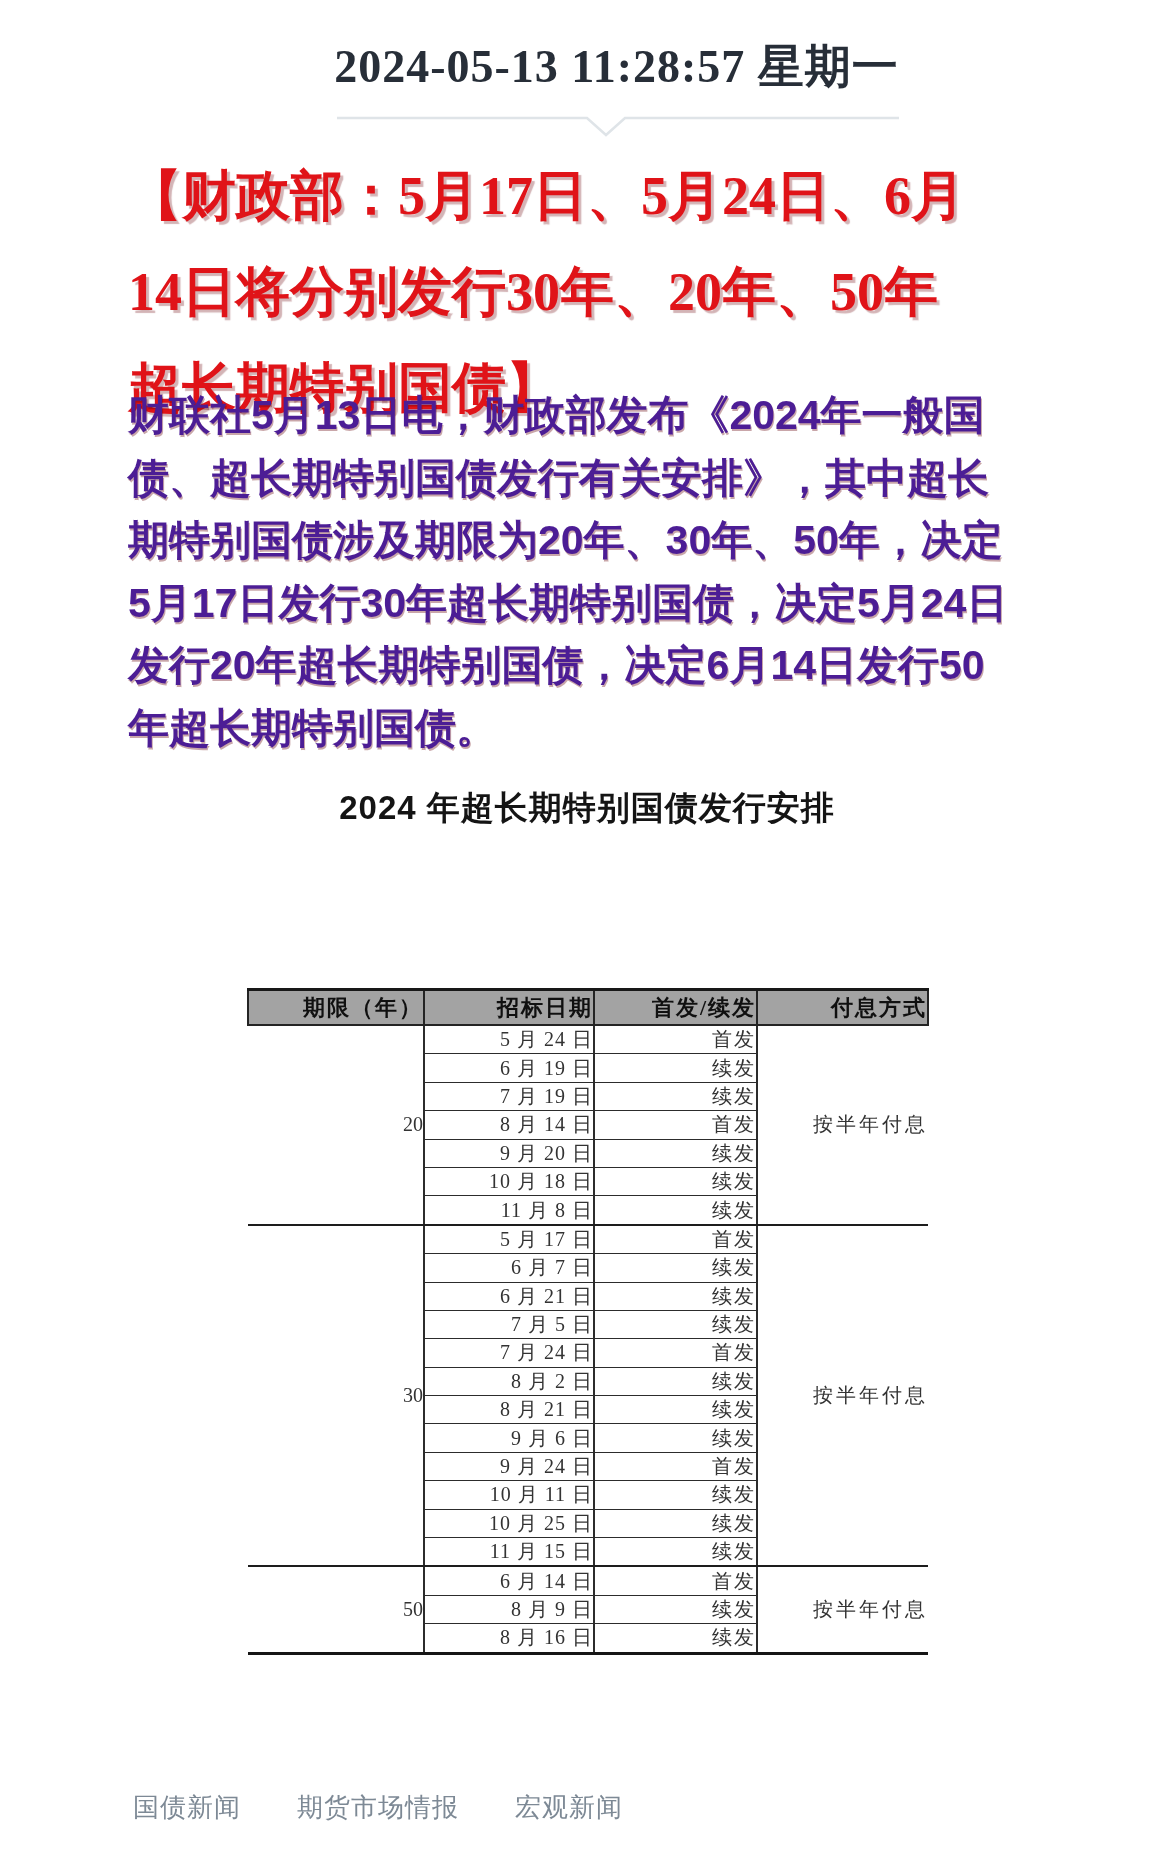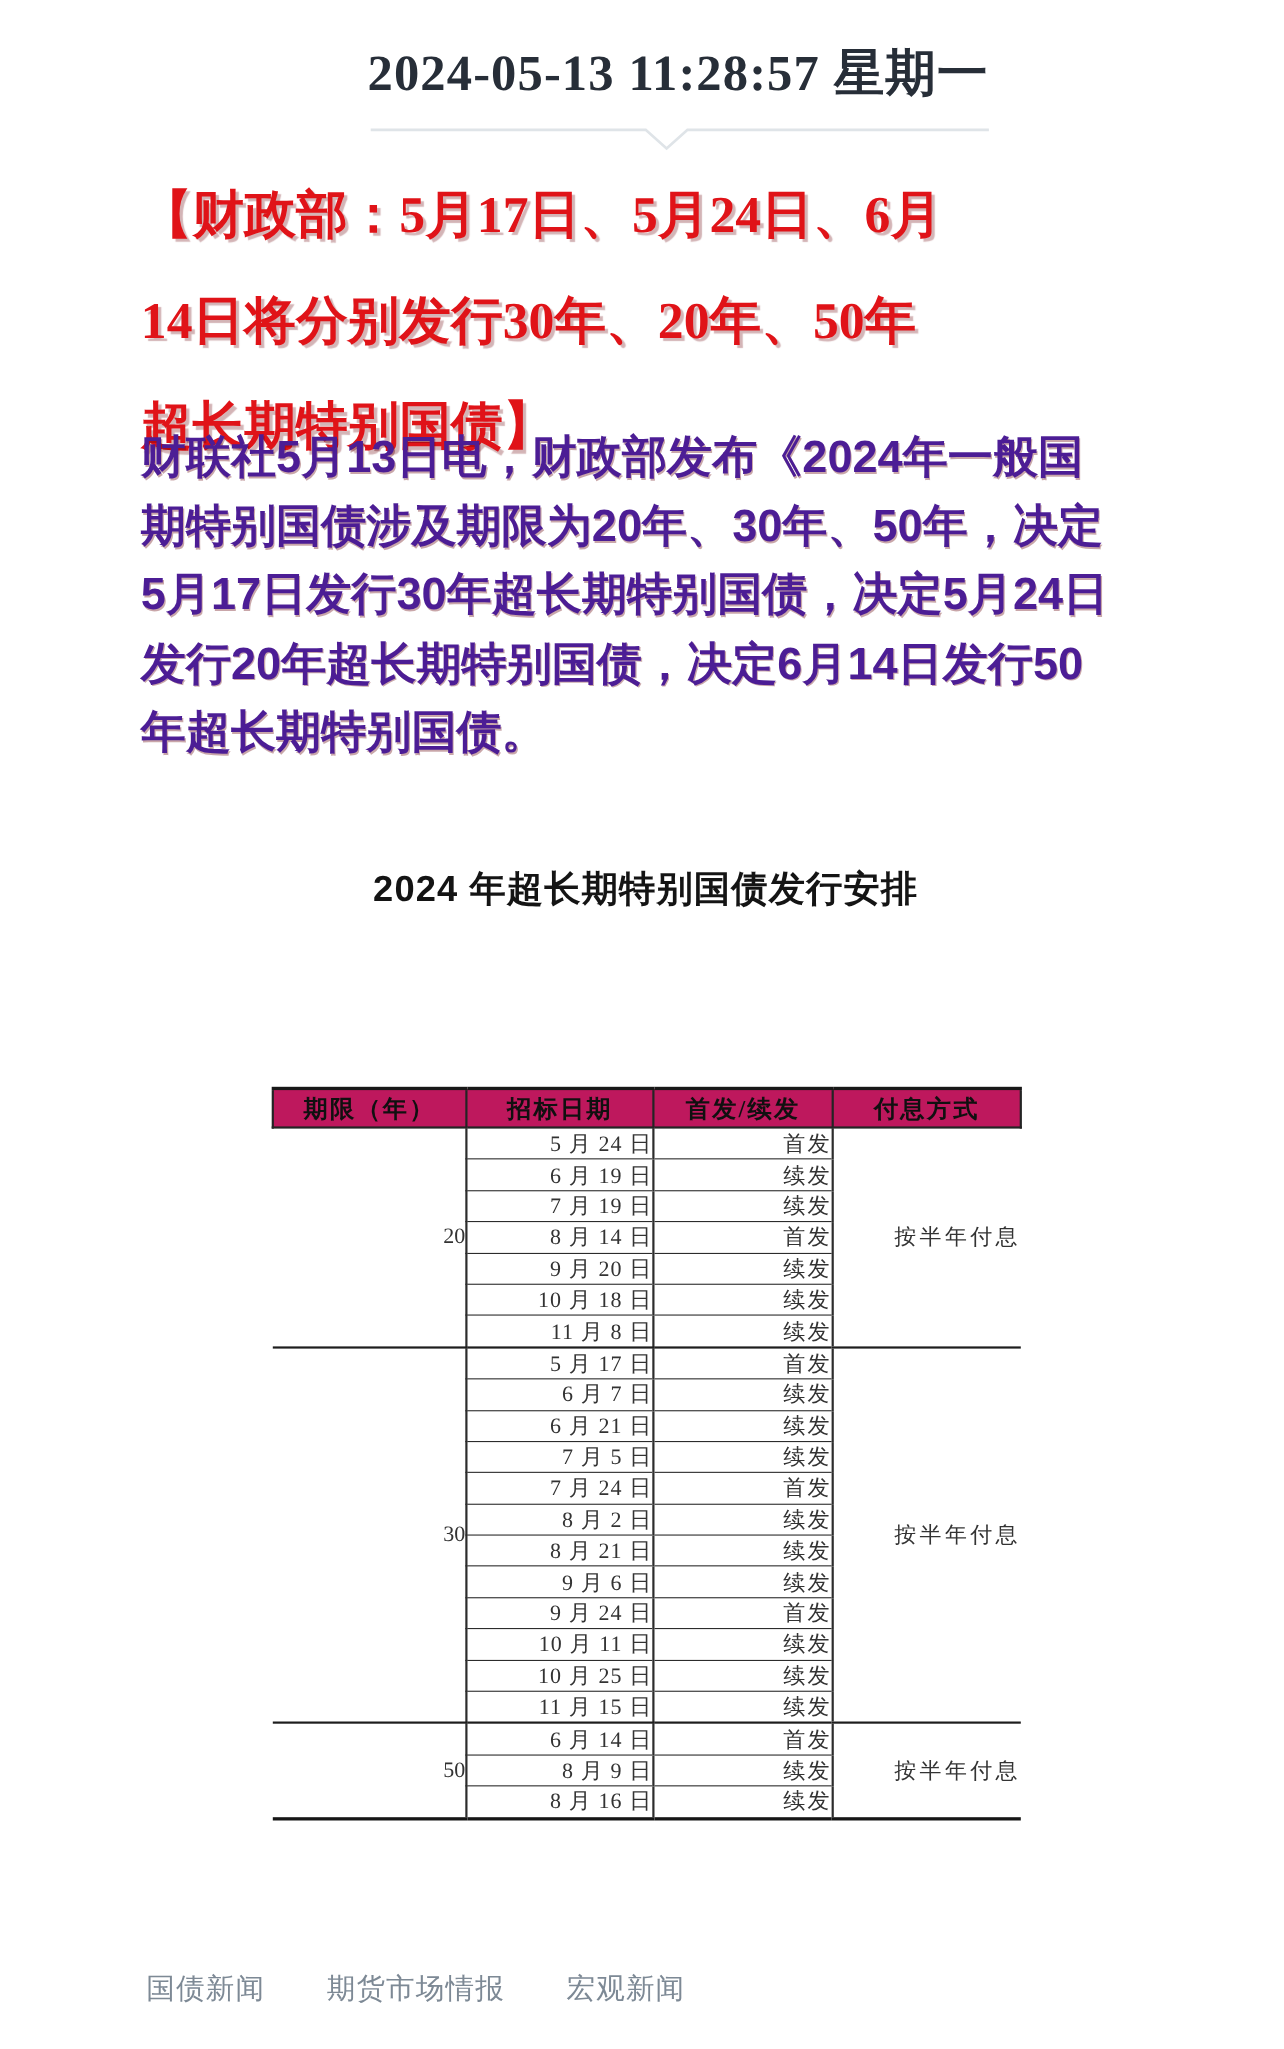--- a/index.html
+++ b/index.html
@@ -8,41 +8,41 @@
     font-family:"Liberation Serif","DejaVu Serif",serif;
     margin-left:33px;
   }
   .date-line{
     position:absolute;top:36px;left:0;width:100%;text-align:center;
     font-weight:700;font-size:46px;letter-spacing:1px;color:#272e38;
   }
   .divider{position:absolute;top:112px;left:302px;}
   .headline{
     position:absolute;top:148px;left:95px;width:995px;
-    font-weight:700;font-size:47px;line-height:96px;color:#e01318;
+    font-weight:700;font-size:54px;line-height:96px;color:#e01318;
     text-shadow:3px 3px 1px rgba(110,8,12,0.30);
   }
   .body-text{
     position:absolute;top:384px;left:95px;width:1005px;
     font-family:"Liberation Sans","DejaVu Sans",sans-serif;
     font-weight:600;font-size:41px;line-height:62.5px;color:#4c1d95;
     text-shadow:1px 1.5px 0 rgba(100,0,10,0.35);
   }
   .tbl-title{
     position:absolute;top:786px;left:214px;width:680px;text-align:center;
     font-family:"Liberation Sans","DejaVu Sans",sans-serif;
     font-weight:700;font-size:33px;color:#141414;letter-spacing:1px;
   }
   .tbl-wrap{position:absolute;top:988px;left:214px;width:680px;}
   table.sched{border-collapse:collapse;table-layout:fixed;width:680px;}
   table.sched th{
-    height:33px;background:#be185d;padding:0;
+    height:33px;background:#a3a3a3;padding:0;
     border-top:3px solid #181818;border-bottom:2px solid #242424;
     border-left:2px solid #242424;border-right:2px solid #242424;
-    font-size:22px;font-weight:700;color:#101010;letter-spacing:2px;text-align:center;font-family:Liberation Serif, serif;
+    font-size:22px;font-weight:700;color:#101010;letter-spacing:2px;text-align:right;font-family:Liberation Serif, serif;
   }
   table.sched td{
     padding:0;height:27.4px;text-align:right;vertical-align:middle;
     font-size:20px;color:#333333;
   }
   .c-term{border-right:2px solid #2c2c2c;font-size:22px;color:#2f2f2f;}
   .c-date{border-right:2px solid #2c2c2c;border-bottom:1.5px solid #2c2c2c;letter-spacing:1px;}
   .c-type{border-right:2px solid #2c2c2c;border-bottom:1.5px solid #2c2c2c;color:#4a4a4a;letter-spacing:2px;}
   .c-int{letter-spacing:3px;color:#3c3c3c;}
   .sec-end{border-bottom:2px solid #1d1d1d !important;}
@@ -67,20 +67,21 @@
   </svg>
 
   <div class="headline">
     <div>【财政部：5月17日、5月24日、6月</div>
     <div>14日将分别发行30年、20年、50年</div>
     <div>超长期特别国债】</div>
   </div>
 
   <div class="body-text">
     <div>财联社5月13日电，财政部发布《2024年一般国</div>
+    <div>债、超长期特别国债发行有关安排》，其中超长</div>
     <div>期特别国债涉及期限为20年、30年、50年，决定</div>
     <div>5月17日发行30年超长期特别国债，决定5月24日</div>
     <div>发行20年超长期特别国债，决定6月14日发行50</div>
     <div>年超长期特别国债。</div>
   </div>
 
   <div class="tbl-title">2024 年超长期特别国债发行安排</div>
 
   <div class="tbl-wrap">
     <table class="sched">

